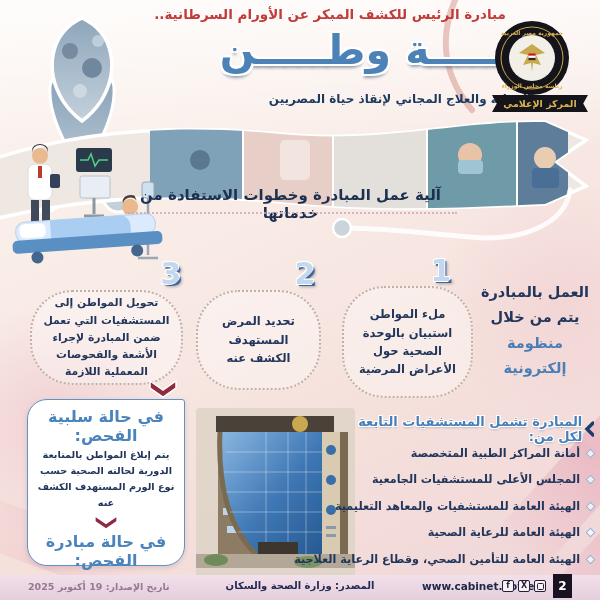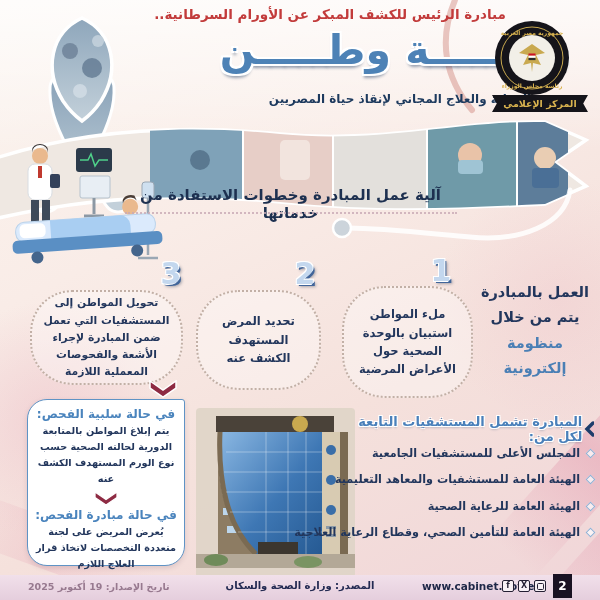--- a/index.html
+++ b/index.html
@@ -57,21 +57,21 @@
     display:flex; align-items:center; justify-content:center; text-align:center;
     font-weight:bold; color:#22365c; line-height:1.6; padding:8px 10px; }
   .bub1 { left:342px; top:286px; width:131px; height:112px; font-size:11.5px; }
   .bub2 { left:196px; top:290px; width:125px; height:100px; font-size:11.5px; }
   .bub3 { left:30px;  top:290px; width:153px; height:95px;  font-size:10.8px; }
 
   
   .callout { left:27px; top:399px; width:158px; height:167px; background:#fff;
     border:1.6px solid #5f93c5; border-radius:20px 3px 20px 20px; padding:7px 6px 4px;
     text-align:center; box-shadow:0 2px 5px rgba(90,60,80,.15); }
-  .case-title { font-size:12px; font-weight:bold; color:#4a84bd; }
+  .case-title { font-size:16px; font-weight:bold; color:#4a84bd; }
   .case-body { font-size:9.7px; font-weight:bold; color:#22365c; line-height:1.65; margin-top:2px; }
   .chev-mid { display:flex; justify-content:center; margin:4px 0 2px; }
 
   
   .hosp-heading-row { left:334px; top:414px; width:260px; display:flex; direction:rtl;
     align-items:center; gap:2px; }
   .hosp-heading-text { font-size:13px; font-weight:bold; color:#4a80ba;
     text-shadow:-1px -1px 0 #fff,1px -1px 0 #fff,-1px 1px 0 #fff,1px 1px 0 #fff,0 2px 2px rgba(40,70,110,.25); }
   .hosp-list { left:298px; top:440px; width:296px; direction:rtl; }
   .hosp-item { display:flex; align-items:center; gap:7px; height:26.5px; }
@@ -291,20 +291,24 @@
   <div class="abs hosp-heading-row">
     <svg width="11" height="16">
       <polyline points="9,2 3,8 9,14" stroke="#1d3d6b" stroke-width="3.5" fill="none" stroke-linecap="round"></polyline>
     </svg>
     <span class="hosp-heading-text ar">المبادرة تشمل المستشفيات التابعة لكل من:</span>
   </div>
 
   <div class="abs hosp-list">
     <div class="hosp-item">
       <span class="diamond"></span>
+      <span class="txt">أمانة المراكز الطبية المتخصصة</span>
+    </div>
+    <div class="hosp-item">
+      <span class="diamond"></span>
       <span class="txt">المجلس الأعلى للمستشفيات الجامعية</span>
     </div>
     <div class="hosp-item">
       <span class="diamond"></span>
       <span class="txt">الهيئة العامة للمستشفيات والمعاهد التعليمية</span>
     </div>
     <div class="hosp-item">
       <span class="diamond"></span>
       <span class="txt">الهيئة العامة للرعاية الصحية</span>
     </div>

